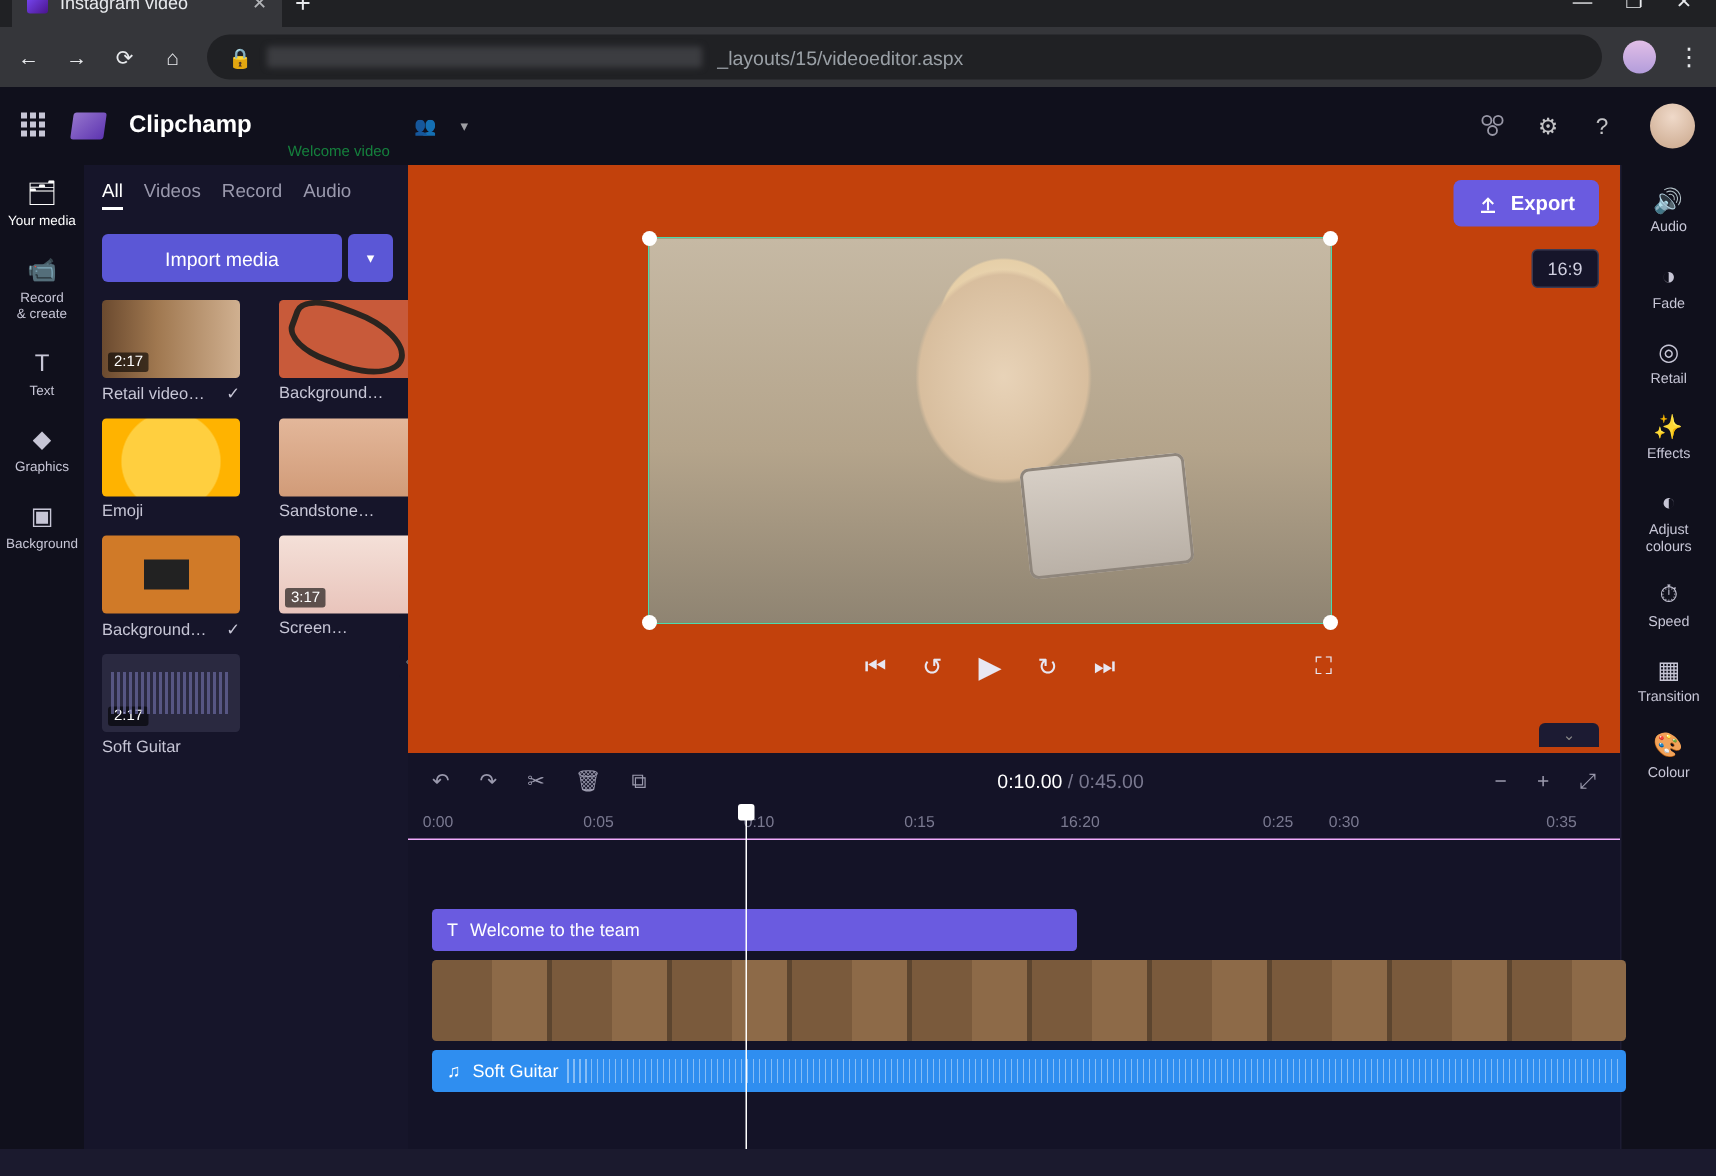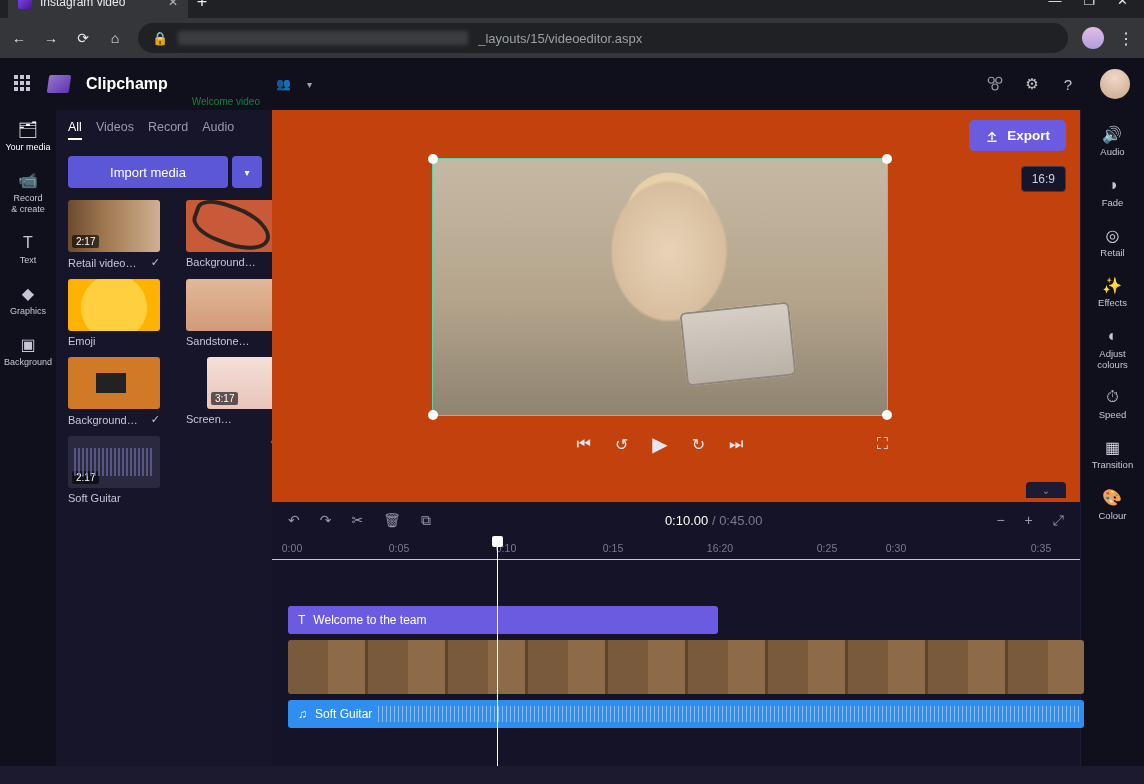--- a/index.html
+++ b/index.html
@@ -59,21 +59,21 @@
 .mi-label .check { font-size: 11px; color: #c7c6d6; margin-left: 4px; }
 
 .t1 { background: linear-gradient(90deg,#6b4a2f,#a07850 40%,#d0b090); }
 .t2 { background: #c85a3a; }
 .t2::after { content: ""; position: absolute; inset: 6px; border: 4px solid #2b241f; border-radius: 40% 60% 55% 45%; transform: rotate(20deg); }
 .t3 { background: linear-gradient(#cbbda8,#b9a98f); }
 .t4 { background: radial-gradient(circle at 50% 55%, #ffcf3f 60%, #ffb300 62%); }
 .t5 { background: linear-gradient(#e3b79a,#d19b78); }
 .t6 { background: #d07a28; }
 .t6::after { content: ""; position: absolute; left: 30%; top: 30%; width: 30px; height: 20px; background: #222; }
-.t7 { background: linear-gradient(#f4e0d8,#e9c4bb); margin-left: 21px; }
+.t7 { background: linear-gradient(#f4e0d8,#e9c4bb); }
 .t8 { background: #2a2940; }
 .t8::after { content: ""; position: absolute; inset: 12px 6px; background: repeating-linear-gradient(90deg,#6a69a0 0 2px,transparent 2px 4px); opacity: .7; }
 .panel-collapse { position: absolute; right: -6px; top: 320px; width: 12px; height: 22px; background: #16152a; color: #777; font-size: 10px; display: flex; align-items: center; justify-content: center; border-radius: 2px; }
 
 
 .stage { flex: 1; display: flex; flex-direction: column; background: #c2410c; position: relative; }
 .stage-top { position: relative; height: 392px; }
 .export-btn { position: absolute; right: 14px; top: 10px; background: #6a5be0; border: none; color: #fff; font-size: 13.5px; font-weight: 600; padding: 8px 16px; border-radius: 5px; display: flex; align-items: center; gap: 8px; cursor: pointer; }
 .aspect-pill { position: absolute; right: 14px; top: 56px; border: 1px solid #3b3a52; color: #d0cfe0; font-size: 12px; padding: 5px 10px; border-radius: 4px; background: #16152a; cursor: pointer; }
 .preview-wrap { position: absolute; left: 160px; top: 48px; width: 456px; height: 258px; border: 1px solid #4dd9b0; }
@@ -297,21 +297,21 @@
         <span>−</span>
         <span>+</span>
         <span>⤢</span>
       </div>
       <div class="tl-ruler" id="ruler">
           <span class="tick" style="left: 20px;">0:00</span>
           <span class="tick" style="left: 127px;">0:05</span>
           <span class="tick" style="left: 234px;">0:10</span>
           <span class="tick" style="left: 341px;">0:15</span>
           <span class="tick" style="left: 448px;">16:20</span>
-          <span class="tick" style="left: 555px;">0:25</span>
+          <span class="tick" style="left: 580px;">0:25</span>
           <span class="tick" style="left: 624px;">0:30</span>
           <span class="tick" style="left: 769px;">0:35</span>
         </div>
       <div class="tracks">
         <div class="playhead" style="left:225px;top:-22px"></div>
         <div class="track text">
           <span>T</span>
           <span>Welcome to the team</span>
         </div>
         <div class="track video"></div>

